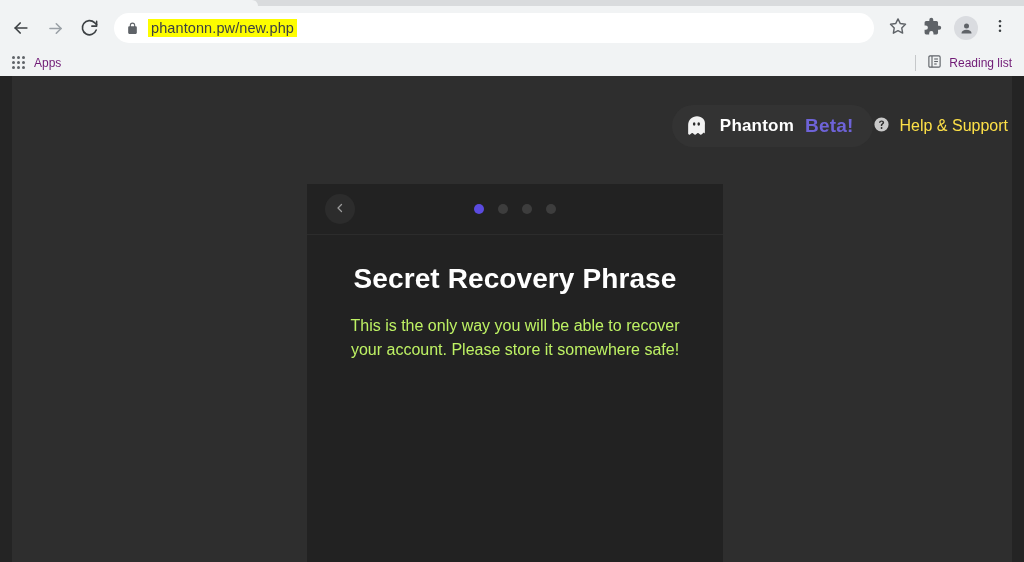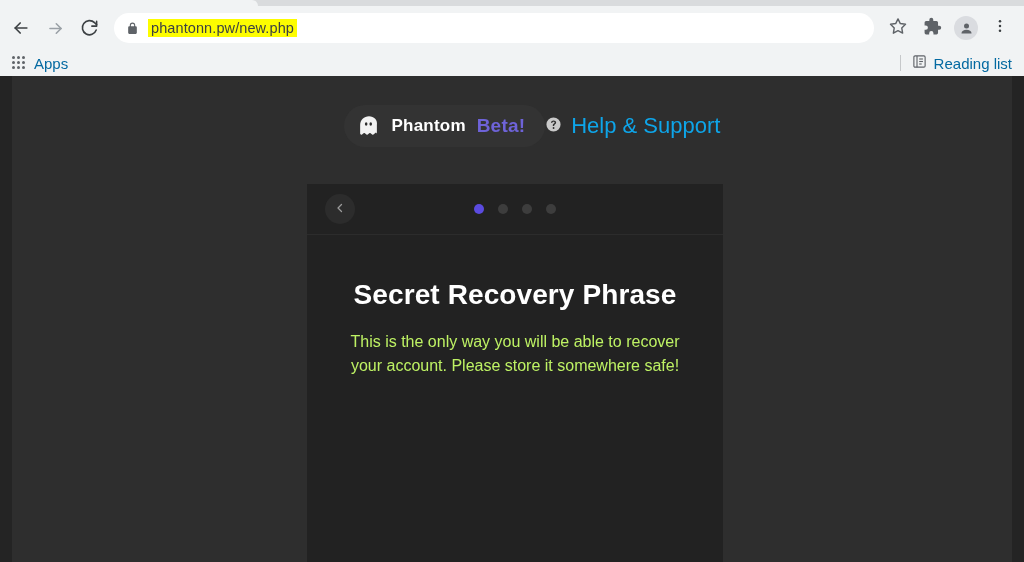--- a/index.html
+++ b/index.html
@@ -99,21 +99,21 @@
     position: relative;
   }
   .bm-item {
     display: flex;
     align-items: center;
     gap: 8px;
     padding: 2px 6px;
     border-radius: 4px;
     cursor: pointer;
   }
-  .bm-label { font-size: 15px; color: #0369a1; }
+  .bm-label { font-size: 12px; color: #701a75; }
   .bm-right {
     margin-left: auto;
     display: flex;
     align-items: center;
     gap: 7px;
     padding-right: 2px;
   }
   .bm-divider {
     width: 1px; height: 16px;
     background: #c6c8ca;
@@ -145,21 +145,21 @@
   .edge-band-left { left: 0; }
   .edge-band-right { right: 0; }
 
   
   .app-bar {
     position: absolute;
     top: 0; left: 16px; right: 0;
     height: 100px;
     display: flex;
     align-items: center;
-    justify-content: center;
+    justify-content: flex-end;
     padding: 0 16px 0 40px;
   }
 
   .brand-pill {
     display: flex;
     align-items: center;
     gap: 11px;
     background: #333333;
     border-radius: 22px;
     padding: 9px 20px 9px 13px;
@@ -183,22 +183,22 @@
     letter-spacing: .2px;
   }
 
   .help-support {
     display: flex;
     align-items: center;
     gap: 9px;
     cursor: pointer;
   }
   .help-label {
-    font-size: 22px;
-    color: #0ea5e9;
+    font-size: 16px;
+    color: #fde047;
   }
 
   
   .modal {
     position: absolute;
     left: 307px;
     top: 108px;
     width: 416px;
     height: 378px;
     background: #222222;
@@ -235,21 +235,21 @@
 
   .modal-body {
     flex: 1 1 auto;
     padding: 0 26px;
     display: flex;
     flex-direction: column;
     align-items: center;
   }
 
   .title {
-    margin-top: 44px;
+    margin-top: 28px;
     font-size: 28px;
     font-weight: bold;
     color: #ffffff;
     letter-spacing: .1px;
     text-align: right;
   }
 
   .warning {
     margin-top: 19px;
     font-size: 16px;

